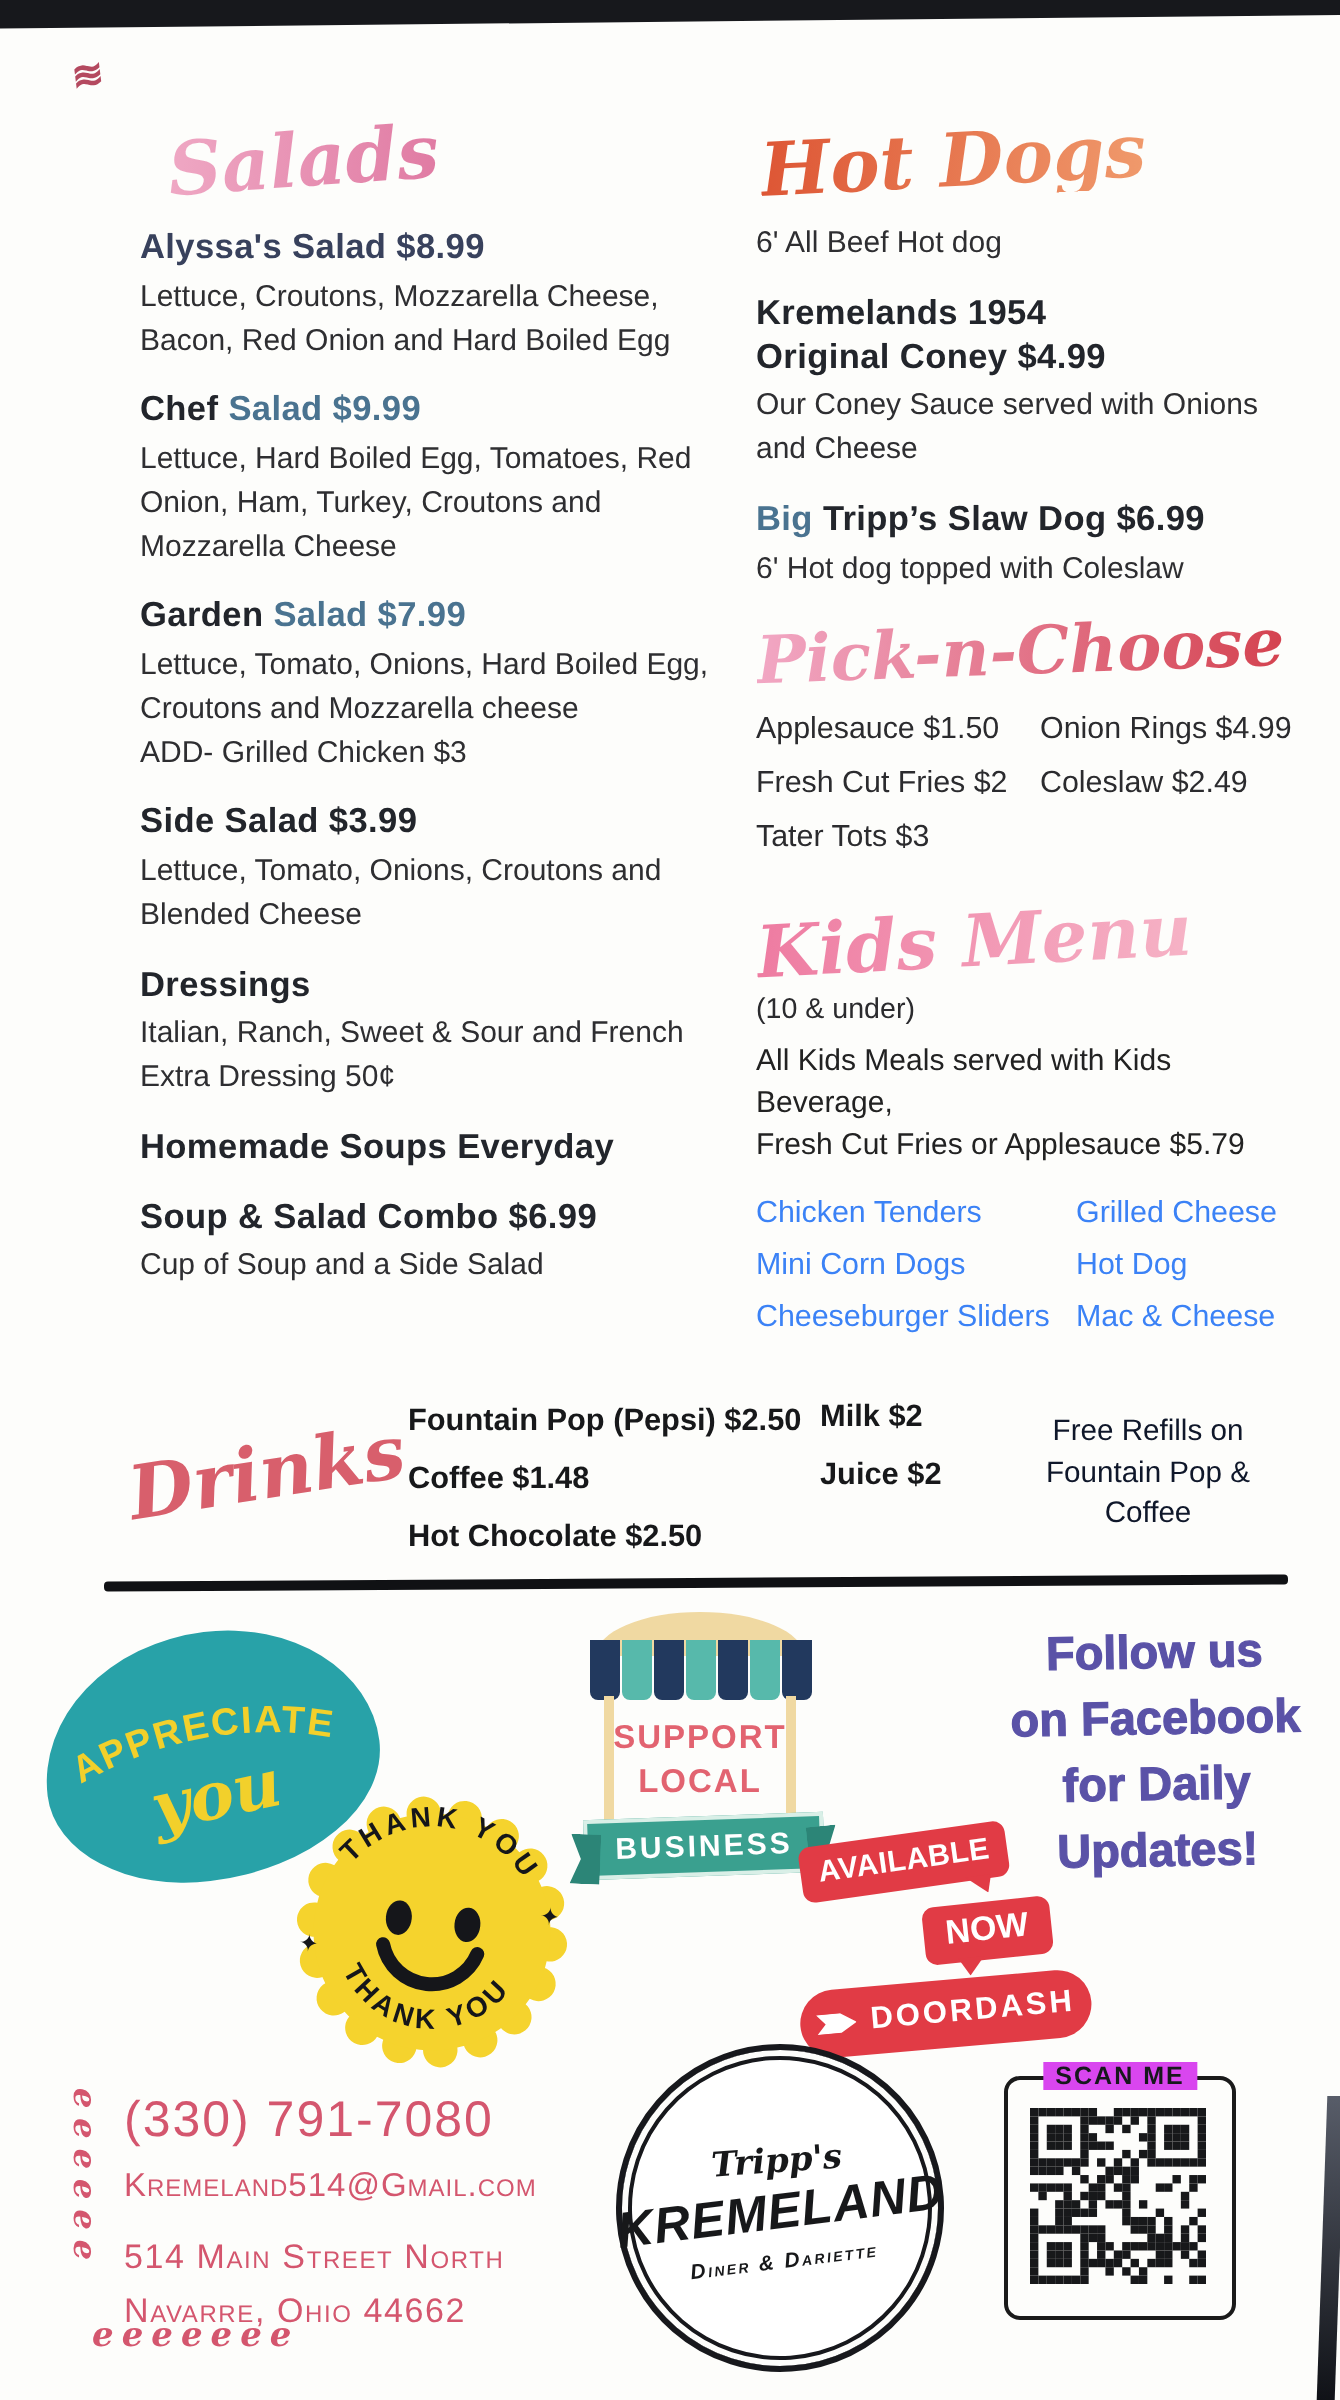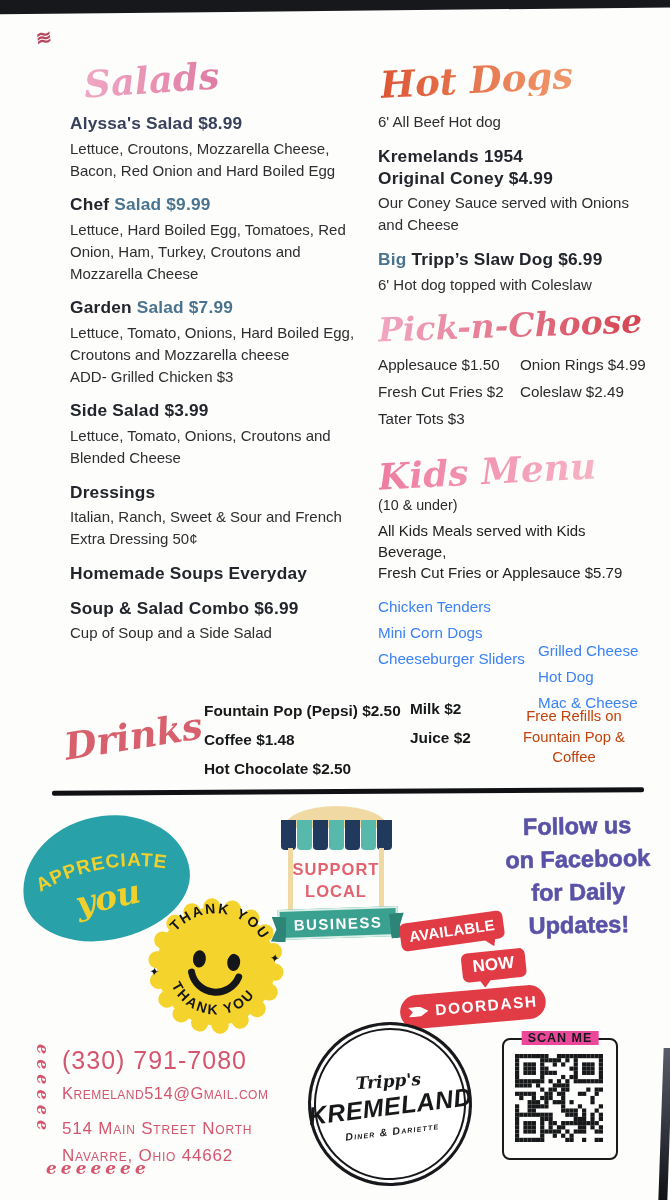--- a/index.html
+++ b/index.html
@@ -54,30 +54,30 @@
   .c-dark{color:var(--title_dark);} .c-navy{color:var(--navy_title);}
   .c-steel{color:var(--steel_blue);} .c-olive{color:var(--olive);}
 
   .pick-grid{display:flex;}
   .pick-col-l{width:142px;} .pick-col-r{flex:1;}
   .pick-item{font-size:15.2px;color:#2b2b2e;margin-bottom:10px;}
 
   .kids-sub{font-size:14.3px;color:#2b2b2e;}
   .kids-note{font-size:15px;color:#222;white-space:pre-line;line-height:1.4;margin-top:7px;}
   .kids-grid{display:flex;margin-top:15px;}
-  .kids-col-l{width:160px;} .kids-col-r{flex:1;margin-top:44px;}
+  .kids-col-l{width:160px;} .kids-col-r{flex:1;}
   .kids-item{font-size:15.2px;color:#3b82f6;margin-bottom:9px;}
 
   .drinks{position:absolute;left:0;top:696px;width:670px;height:100px;}
   .drinks .h-drinks{position:absolute;left:64px;top:22px;}
   .drinks-col1{position:absolute;left:204px;top:6px;}
   .drinks-col2{position:absolute;left:410px;top:4px;}
   .drink{font-size:15.4px;font-weight:bold;color:#17181a;margin-bottom:11px;}
   .drinks-note{position:absolute;left:498px;top:10px;width:152px;text-align:center;
-    font-size:14.8px;color:#c2410c;white-space:pre-line;line-height:1.4;}
+    font-size:14.8px;color:#0f172a;white-space:pre-line;line-height:1.4;}
 
   .divider{position:absolute;left:52px;top:789px;width:592px;height:4.5px;background:#101114;
     transform:rotate(-0.35deg);border-radius:2px;}
 
   
   .appreciate{position:absolute;left:22px;top:816px;width:168px;height:124px;
     background:var(--teal_sticker);border-radius:52% 48% 55% 45% / 58% 52% 48% 42%;
     transform:rotate(-7deg);display:flex;flex-direction:column;align-items:center;justify-content:center;}
   .app-arc-text{fill:var(--sticker_yellow);font-size:19px;font-weight:bold;letter-spacing:1px;
     font-family:"Liberation Sans",sans-serif;}
@@ -86,21 +86,21 @@
 
   
   .thankyou{position:absolute;left:146px;top:896px;width:140px;height:140px;transform:rotate(6deg);}
   .ty-main{fill:var(--thankyou_yellow);}
   .ty-bump{fill:var(--thankyou_yellow);}
   .ty-arc{font-size:13px;font-weight:bold;letter-spacing:2px;fill:#15161a;text-anchor:middle;
     font-family:"Liberation Sans",sans-serif;}
   .ty-sparkle{font-size:11px;fill:#15161a;}
 
   
-  .support{position:absolute;left:278px;top:806px;width:116px;height:140px;}
+  .support{position:absolute;left:292px;top:806px;width:116px;height:140px;}
   .aw-arch{position:absolute;left:6px;top:0;width:104px;height:22px;background:var(--awning_tan);
     border-radius:50% 50% 0 0/100% 100% 0 0;}
   .aw-stripes{position:absolute;left:2px;top:14px;width:112px;height:30px;display:flex;}
   .stripe{flex:1;margin:0 .5px;border-radius:0 0 4px 4px;}
   .s-navy{background:var(--awning_navy);} .s-teal{background:var(--awning_teal);}
   .post{position:absolute;top:42px;width:5px;height:76px;background:var(--awning_tan);}
   .post.l{left:10px;} .post.r{right:10px;}
   .support-line{position:absolute;width:100%;text-align:center;color:var(--support_red);
     font-weight:800;font-size:16.5px;letter-spacing:1px;}
   .sl1{top:54px;} .sl2{top:76px;}
@@ -148,21 +148,21 @@
     border-radius:50%;background:#fff;box-shadow:inset 0 0 0 3px #fdfdfb,inset 0 0 0 5px var(--ink);
     display:flex;flex-direction:column;align-items:center;justify-content:center;transform:rotate(-4deg);}
   .logo-tripps{font-family:"DejaVu Serif",serif;font-style:italic;font-weight:bold;font-size:17px;color:#17181a;}
   .logo-name{font-weight:800;font-style:italic;font-size:25px;color:#17181a;letter-spacing:.5px;
     transform:rotate(-3deg);margin-top:1px;}
   .logo-sub{font-style:italic;font-weight:bold;font-size:10.5px;letter-spacing:1.2px;color:#17181a;
     font-variant:small-caps;transform:rotate(-3deg);margin-top:4px;}
 
   
   .qr-box{position:absolute;left:502px;top:1038px;width:112px;height:118px;border:2.5px solid #1a1a1a;border-radius:8px;}
-  .qr-label{position:absolute;top:-9px;left:50%;transform:translateX(-50%);background:#ec4899;
+  .qr-label{position:absolute;top:-9px;left:50%;transform:translateX(-50%);background:#d946ef;
     padding:0 6px;font-size:12.5px;font-weight:bold;letter-spacing:1px;color:var(--ink);white-space:nowrap;}
   .qr-grid{position:absolute;left:11px;top:14px;}
 </style>
 </head>
 <body>
 
 <div class="photo">
   <div class="edge-top"></div>
   <div class="edge-right"></div>
   <div class="squiggle-top">≋</div>

